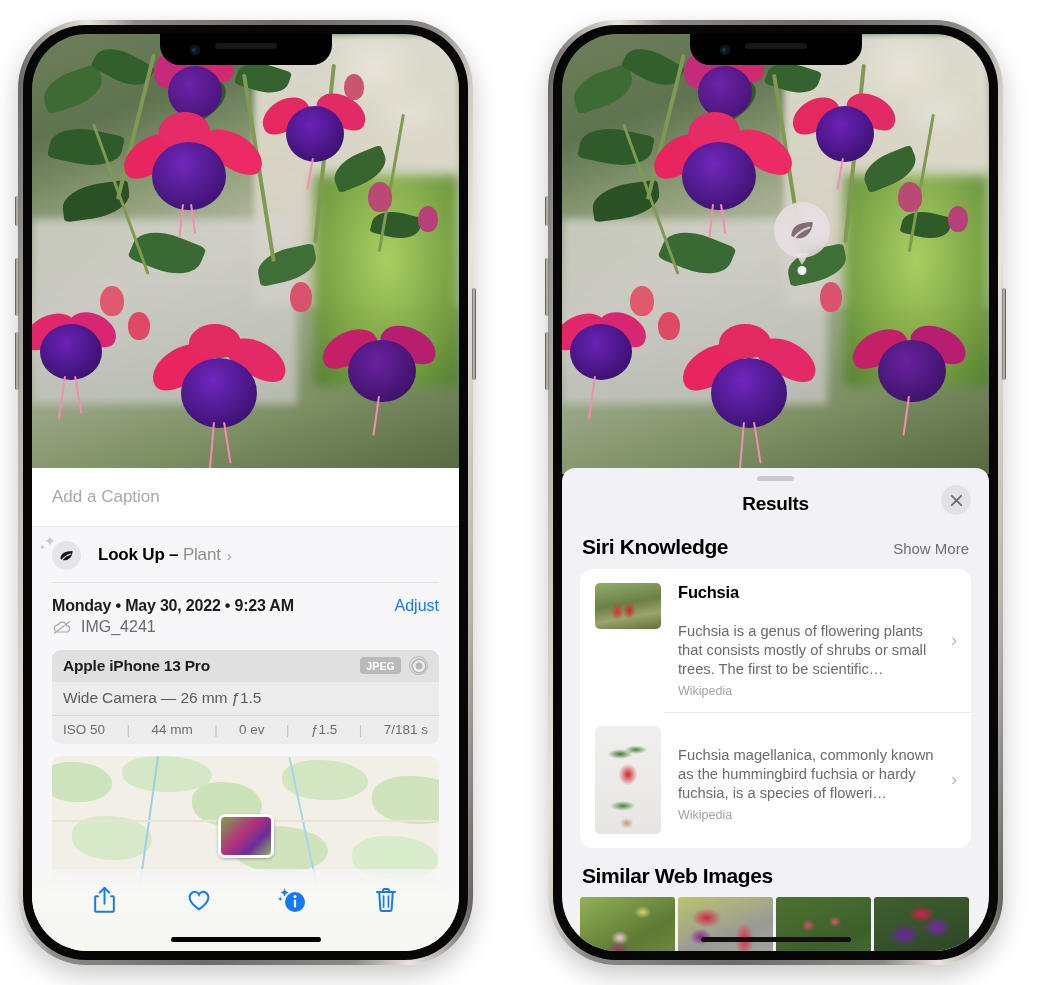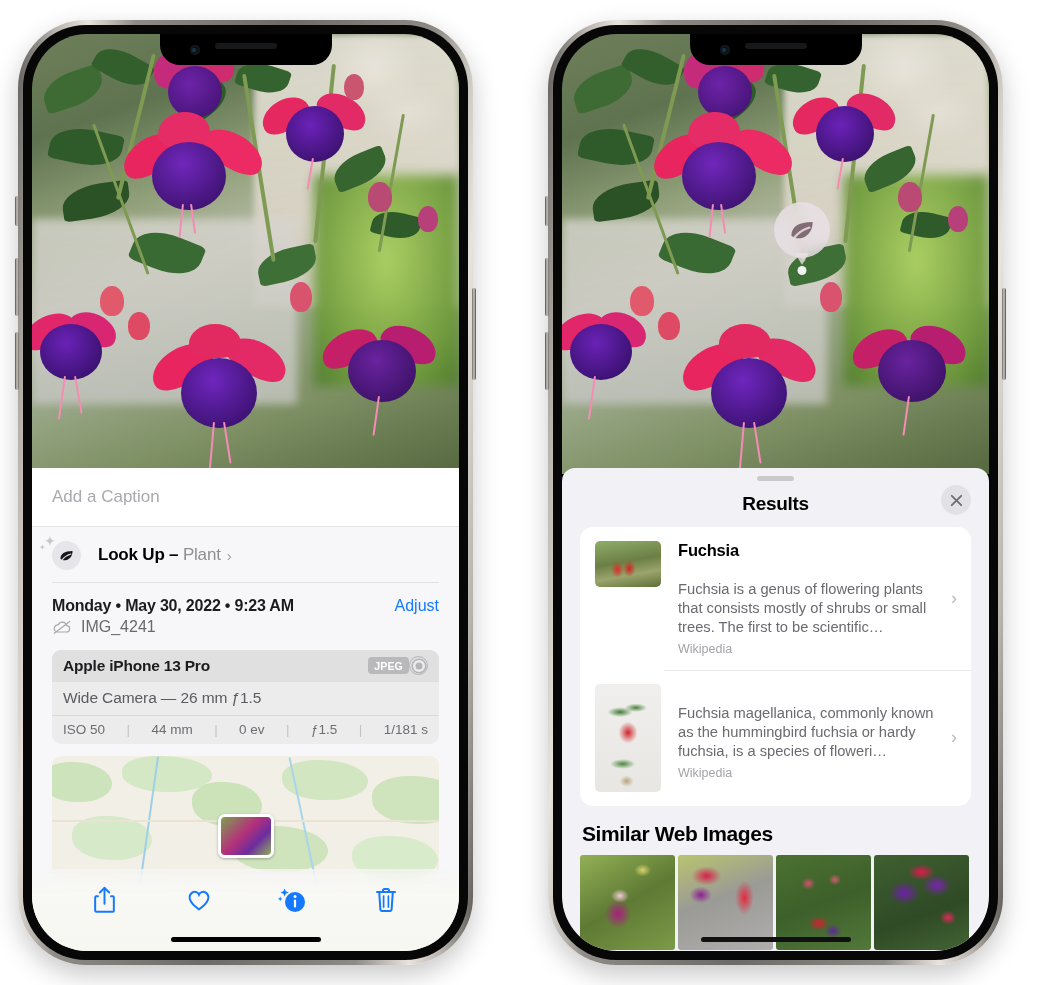--- a/index.html
+++ b/index.html
@@ -168,21 +168,21 @@
     background:#ececed;
     border-radius:9px;
     overflow:hidden;
   }
   .cam-head{
     background:#e0e0e1;
     display:flex; align-items:center; justify-content:space-between;
     padding:6px 11px 7px 11px;
   }
   .cam-model{ font-size:15.5px; font-weight:bold; color:#1c1c1e; letter-spacing:-.2px;}
-  .cam-head-right{ display:flex; align-items:center; }
+  .cam-head-right{ display:flex; align-items:center; gap:8px; }
   .jpeg{
     background:#b9b9bc; color:#fff; font-size:10.5px; font-weight:bold;
     padding:2.5px 6px; border-radius:4px; letter-spacing:.2px;
   }
   .hdr-ring{
     width:19px;height:19px;border-radius:50%;
     border:1.6px solid #b5b5b8; position:relative;
   }
   .hdr-ring::after{
     content:""; position:absolute; left:50%; top:50%; transform:translate(-50%,-50%);
@@ -500,21 +500,21 @@
           </div>
           <div class="exif">
             <span>ISO 50</span>
             <span class="sep">|</span>
             <span>44 mm</span>
             <span class="sep">|</span>
             <span>0 ev</span>
             <span class="sep">|</span>
             <span>ƒ1.5</span>
             <span class="sep">|</span>
-            <span>1/181 s</span>
+            <span>7/181 s</span>
           </div>
         </div>
 
         <div class="map">
           <div class="green" style="left:-10px;top:6px;width:70px;height:40px;background:#cde3bb"></div>
           <div class="green" style="left:70px;top:0px;width:90px;height:36px;background:#d5e8c6"></div>
           <div class="green" style="left:140px;top:26px;width:70px;height:44px;background:#cce3b9"></div>
           <div class="green" style="left:230px;top:4px;width:86px;height:40px;background:#d2e6c2"></div>
           <div class="green" style="left:320px;top:20px;width:90px;height:48px;background:#cfe4bd"></div>
           <div class="green" style="left:20px;top:60px;width:80px;height:44px;background:#d6e9c8"></div>
@@ -670,20 +670,24 @@
 
         <div class="res-head">
           <div class="res-title">Results</div>
           <div class="close-btn">
             <svg width="15" height="15" viewBox="0 0 16 16" aria-hidden="true">
               <path d="M3 3 L13 13 M13 3 L3 13" stroke="#6e6e73" stroke-width="2" stroke-linecap="round"></path>
             </svg>
           </div>
         </div>
 
+        <div class="sec-head">
+          <div class="sec-title">Siri Knowledge</div>
+          <div class="show-more">Show More</div>
+        </div>
 
         <div class="know-card">
 
           <div class="know-row">
             <div class="thumb t1"></div>
             <div class="know-body">
               <div class="know-title">Fuchsia</div>
               <div class="know-desc">Fuchsia is a genus of flowering plants that consists mostly of shrubs or small trees. The first to be scientific…</div>
               <div class="know-src">Wikipedia</div>
             </div>

